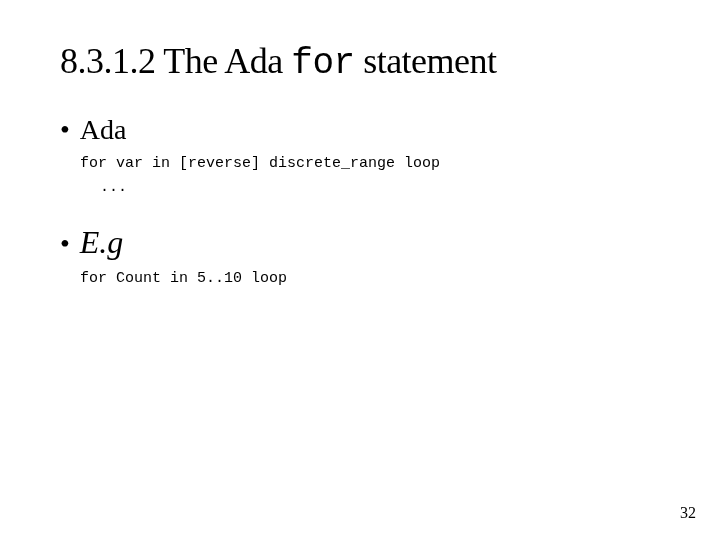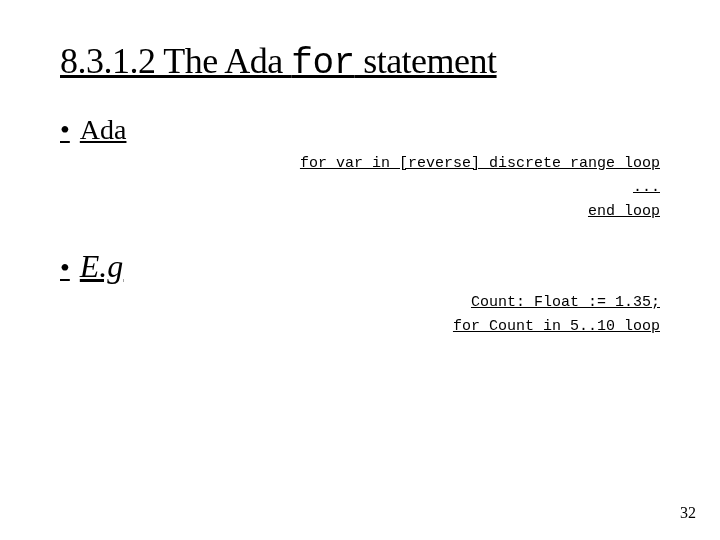--- a/index.html
+++ b/index.html
@@ -15,21 +15,20 @@
       font-family: 'Times New Roman', Times, serif;
       overflow: hidden;
       position: relative;
     }
 
     .slide {
       width: 720px;
       height: 540px;
       padding: 40px 60px 40px 60px;
       position: relative;
-      text-decoration: underline;
     }
 
     .title {
       font-size: 36px;
       font-weight: normal;
       color: #000000;
       margin-bottom: 30px;
       letter-spacing: -0.5px;
     }
 
@@ -56,21 +55,20 @@
       font-size: 28px;
       line-height: 1;
     }
 
     .code-block {
       font-family: 'Courier New', Courier, monospace;
       font-size: 15px;
       color: #000000;
       margin-left: 20px;
       line-height: 1.6;
-      text-align: right;
     }
 
     .code-line {
       display: block;
       white-space: pre;
     }
 
     .eg-label {
       font-size: 32px;
       font-weight: normal;
@@ -102,30 +100,28 @@
   </h1>
 
   <div class="bullet-section">
     <div class="bullet-label">
       <span class="bullet-dot">•</span>
       <span>Ada</span>
     </div>
     <div class="code-block">
       <span class="code-line">for var in [reverse] discrete_range loop</span>
       <span class="code-line indent">...</span>
-      <span class="code-line">end loop</span>
     </div>
   </div>
 
   <div class="bullet-section">
     <div class="bullet-label">
       <span class="bullet-dot">•</span>
       <span class="eg-label">E.g</span>
     </div>
     <div class="code-block">
-      <span class="code-line">Count: Float := 1.35;</span>
       <span class="code-line">for Count in 5..10 loop</span>
     </div>
   </div>
 
   <div class="page-number">32</div>
 
 </div>
 
 </body></html>

